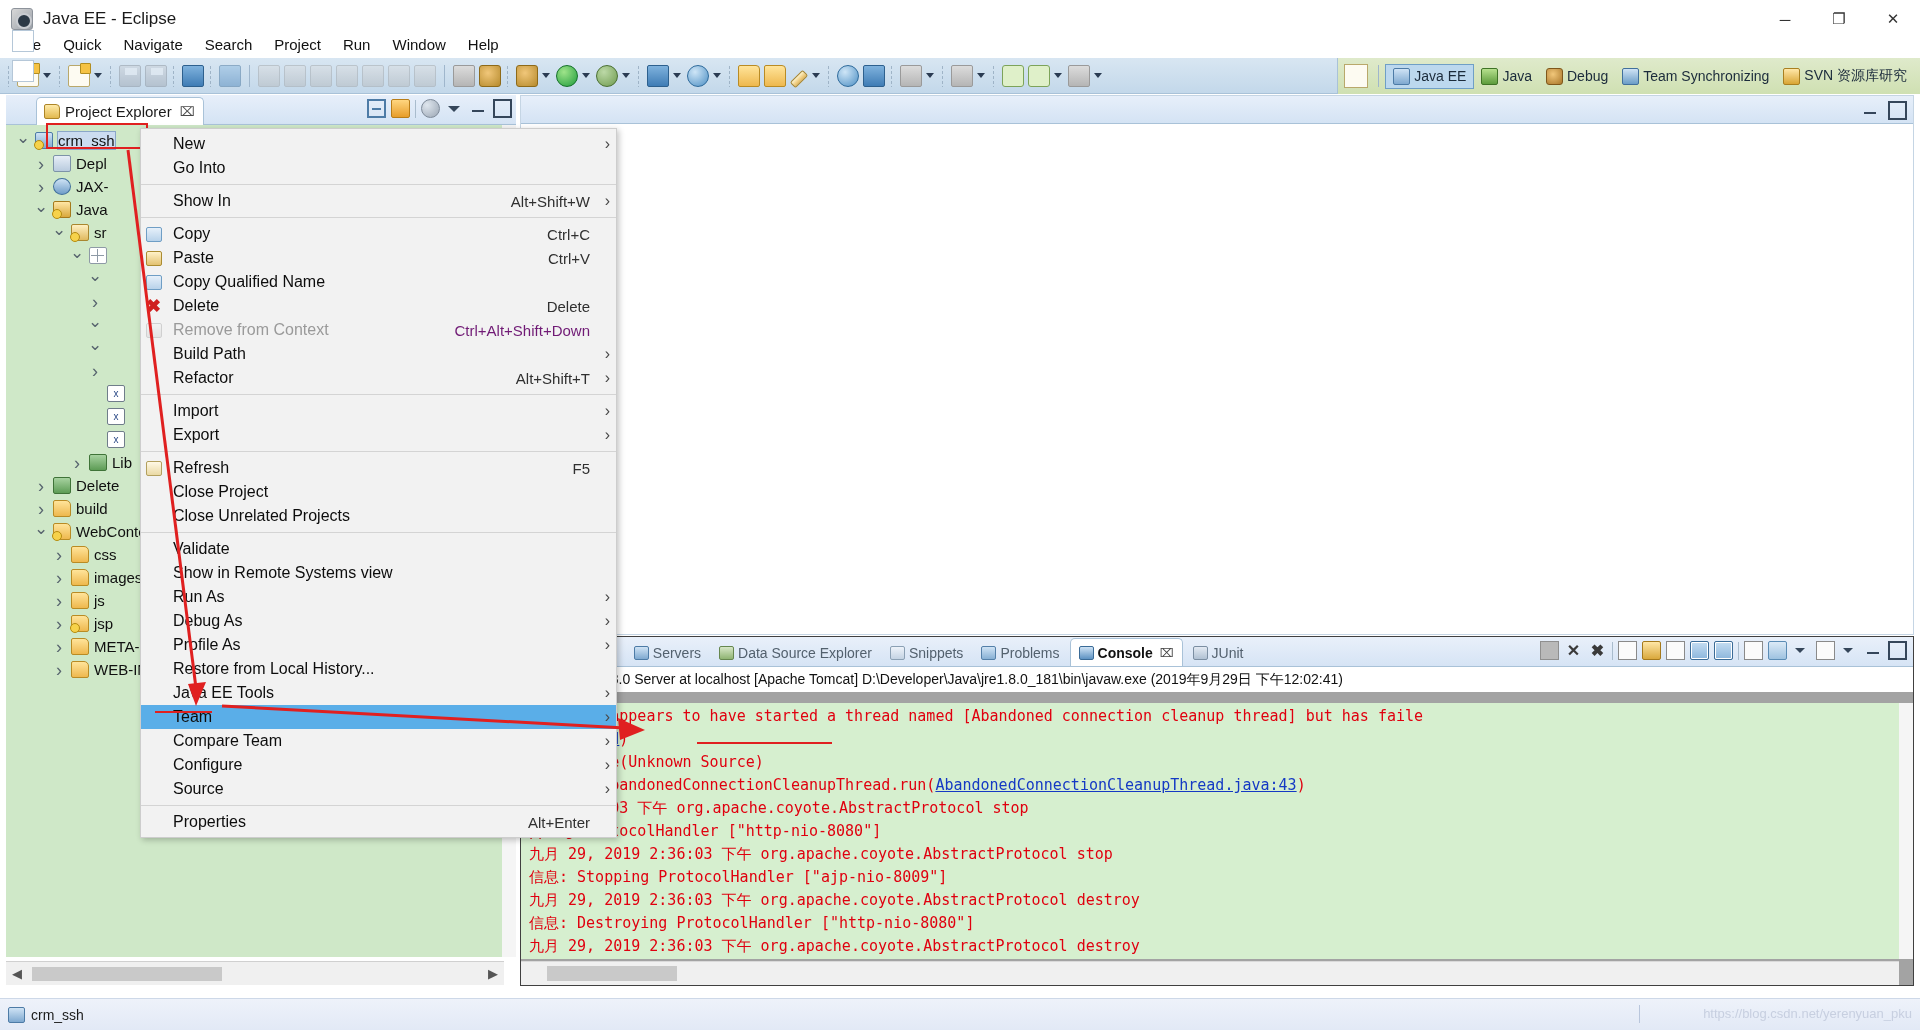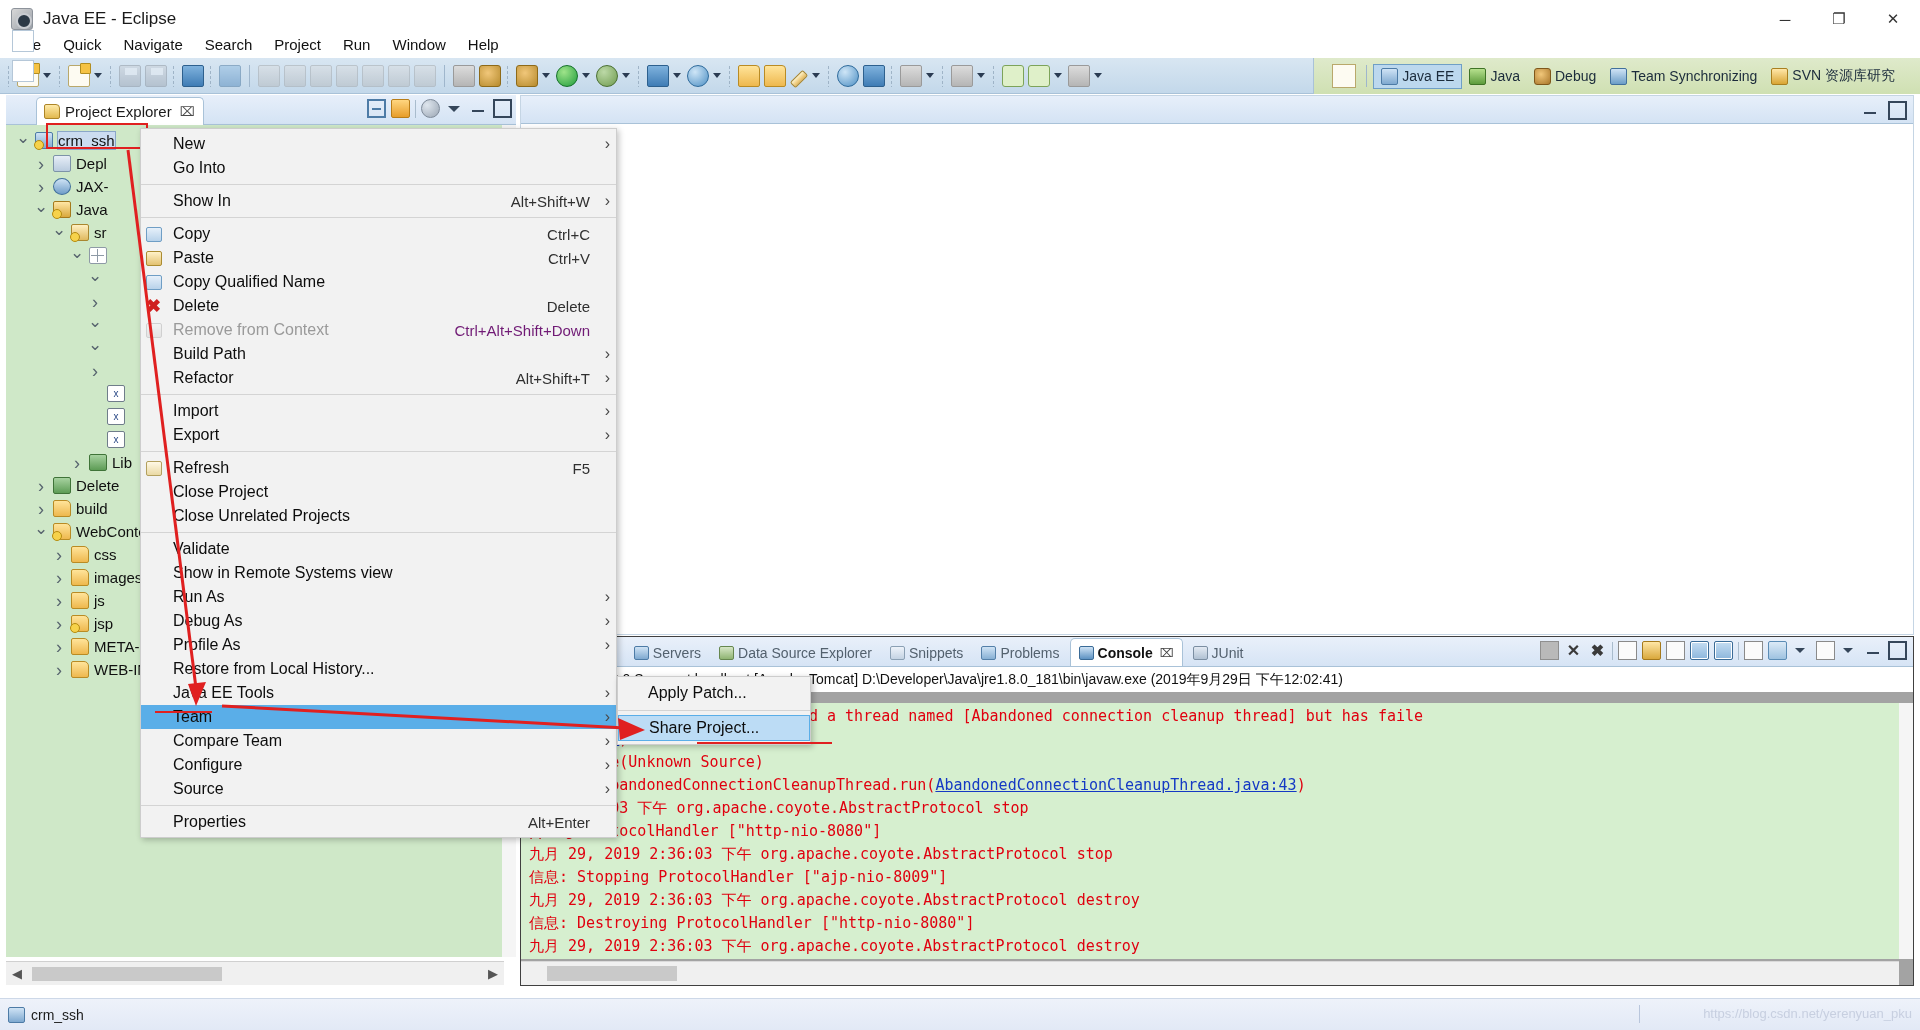--- a/index.html
+++ b/index.html
@@ -95,21 +95,21 @@
 
   .quick-access {
     position: absolute; right: 86px; top: 5px; width: 140px; height: 26px;
     background: #ffffff; border: 1px solid #7f9db9;
     font-size: 14px; color: #333; display: flex; align-items: center; padding-left: 5px;
   }
   .persp-bar {
     position: absolute; right: 0px; top: 0px; height: 36px;
     display: flex; align-items: center;
     background: linear-gradient(to bottom,#dfeacb,#cfe0b2);
-    border-left: 1px solid #a9c2d8; padding: 0 18px;
+    border-left: 1px solid #a9c2d8; padding: 0 6px;
   }
   .persp-newbtn { width: 24px; height: 24px; margin-right: 4px; position: relative;
     background: #fdfbf2; border: 1px solid #b9a86b; }
   .persp-item {
     display: flex; align-items: center; gap: 4px; padding: 3px 7px; font-size: 14px; color: #1b2b3b;
     white-space: nowrap;
   }
   .persp-item.active { background: #bcd8ee; border: 1px solid #6f9fc6; }
   .persp-ico { width:17px; height:17px; flex:0 0 auto; }
   .pi-javaee { background: linear-gradient(#cfe3f5,#7fa9d0); border:1px solid #4d7ba6; border-radius:2px;}
@@ -839,29 +839,20 @@
       </div>
       <div class="msep"></div>
       <div class="mi">
         <span class="mi-ico"></span>
         <span class="mi-label">Properties</span>
         <span class="mi-accel">Alt+Enter</span>
         <span class="mi-sub"></span>
       </div>
     </div>
 
-  <div class="submenu" id="submenu">
-      <div class="smi">
-        <span>Apply Patch...</span>
-      </div>
-      <div class="msep"></div>
-      <div class="smi highlight">
-        <span>Share Project...</span>
-      </div>
-    </div>
 
   <svg class="anno">
     <line x1="128" y1="150" x2="196" y2="688" stroke="#e02020" stroke-width="3"></line>
     <polygon points="196,706 188,684 206,682" fill="#e02020"></polygon>
     <line x1="222" y1="706" x2="625" y2="728" stroke="#e02020" stroke-width="3"></line>
     <polygon points="645,730 618,718 620,740" fill="#e02020"></polygon>
     <line x1="155" y1="712" x2="212" y2="712" stroke="#e02020" stroke-width="2"></line>
     <line x1="697" y1="743" x2="832" y2="743" stroke="#e02020" stroke-width="2"></line>
   </svg>
 

